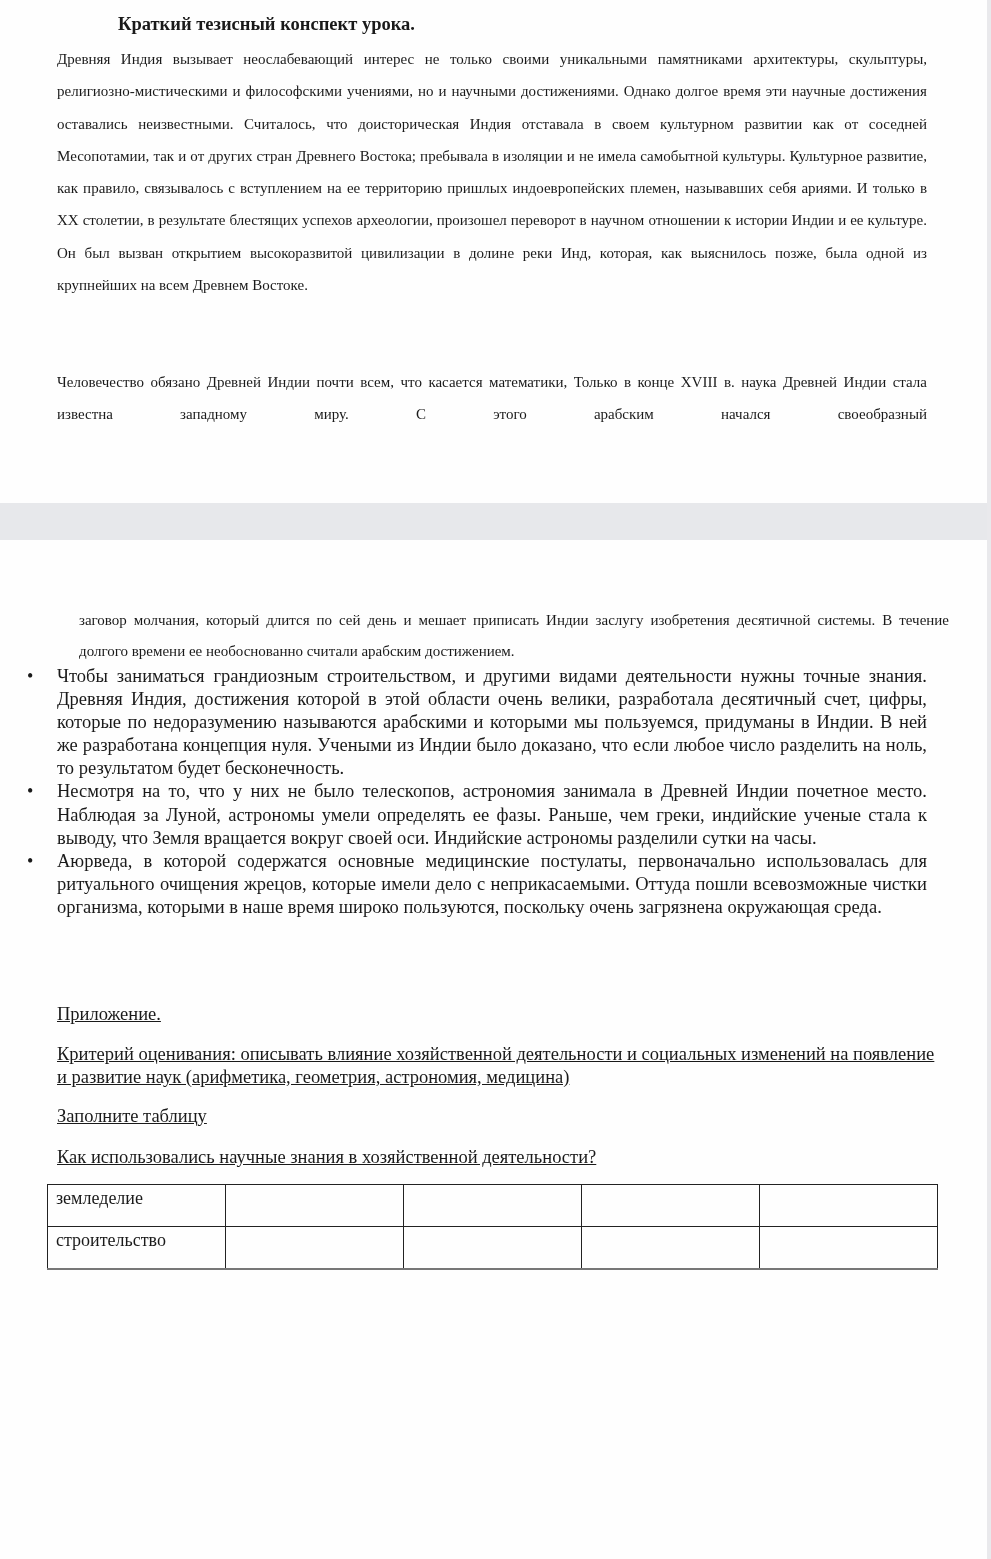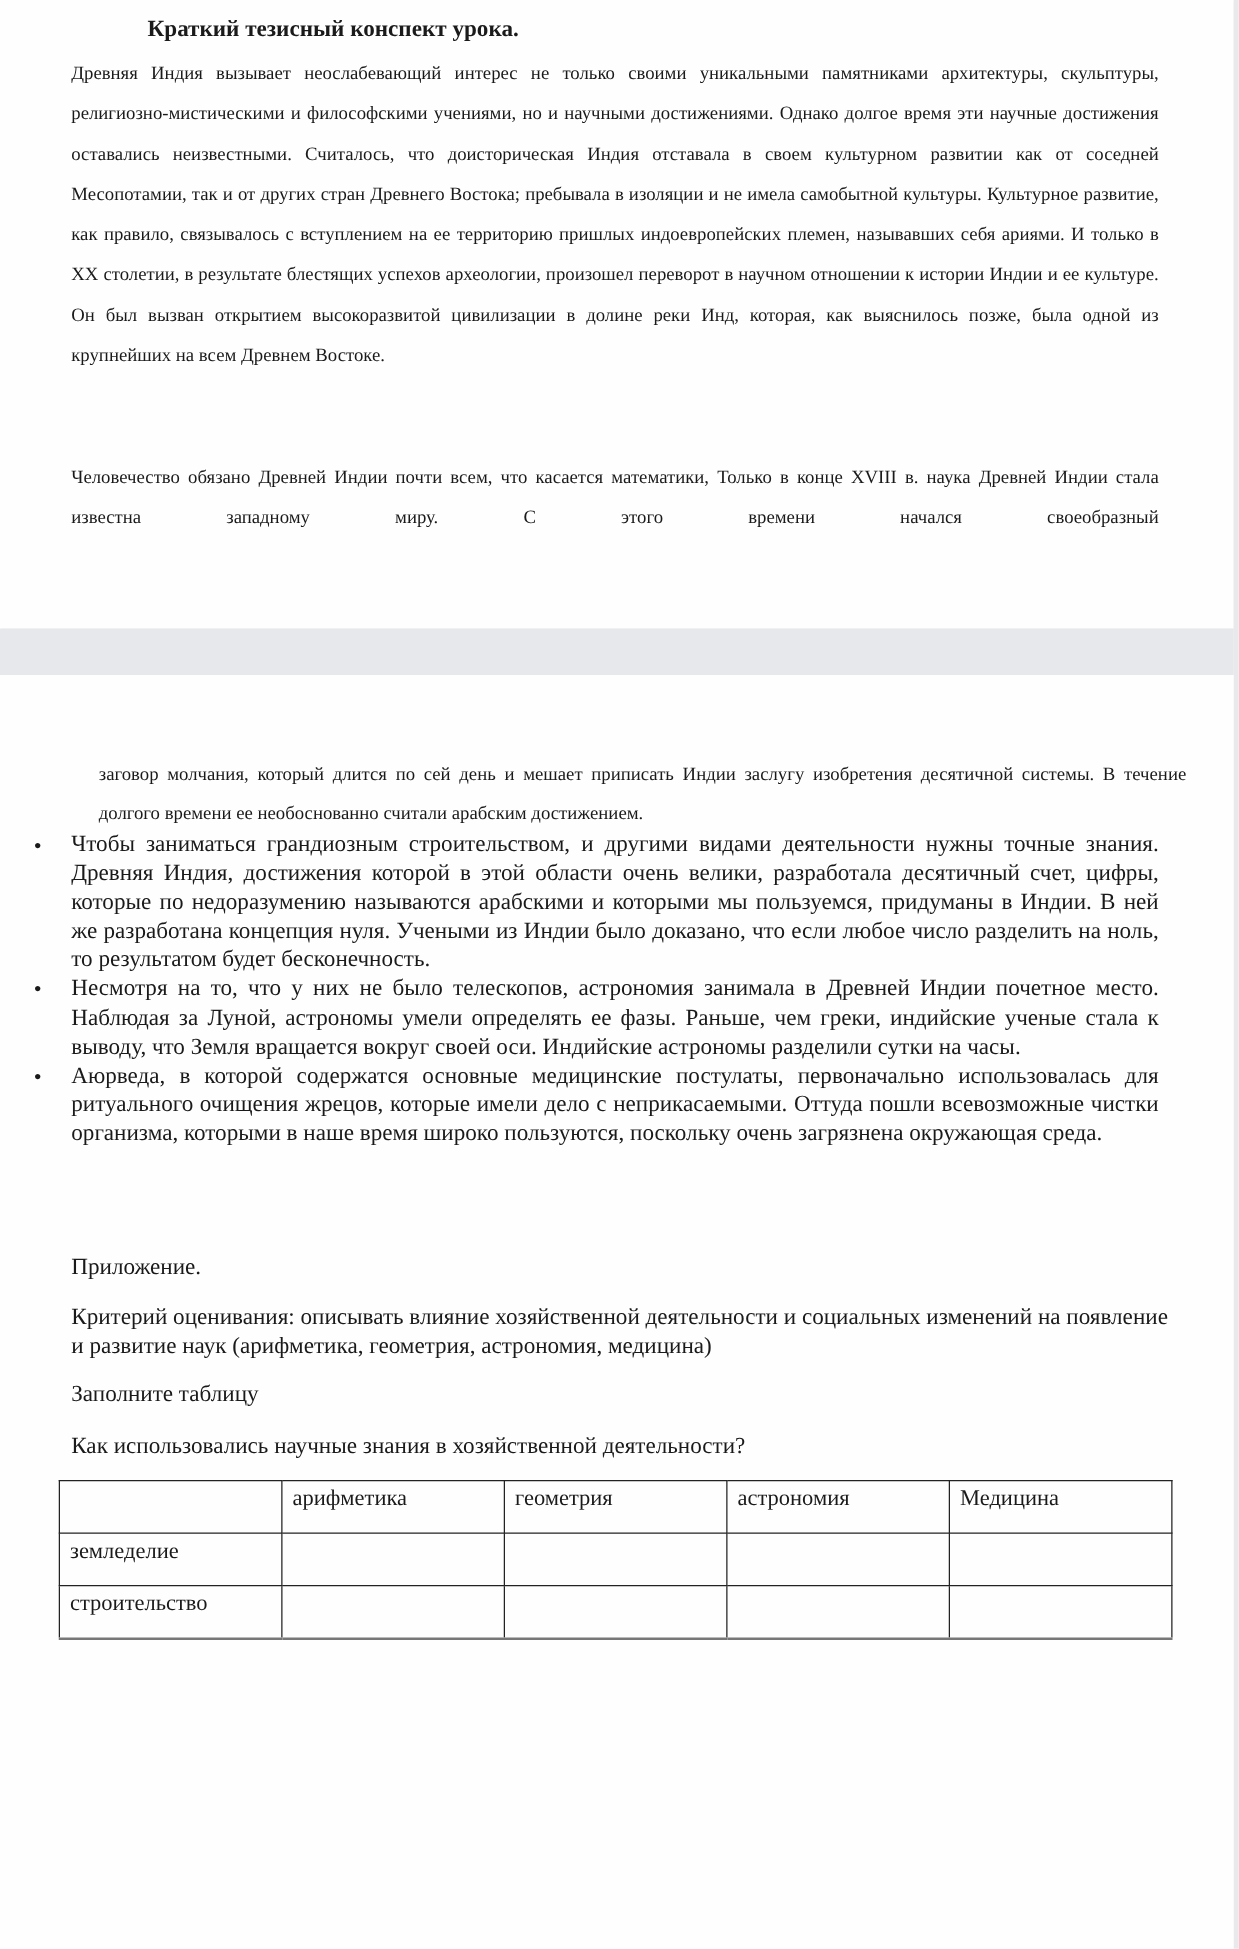--- a/index.html
+++ b/index.html
@@ -20,21 +20,21 @@
   .lh32 { line-height:32.3px; }
   .lhfull { text-align-last:justify; }
   #p1 { top:43px; }
   #p2 { top:366px; }
   #p3 { top:605px;margin-left:22px; }
 
   .blist { position:absolute; left:57px; width:870px; top:665px; margin:0; padding:0; list-style:none; }
   .blist li { position:relative; font-size:18.5px; line-height:23.1px; text-align:justify; margin:0; }
   .bullet { position:absolute; left:-30px; top:0; font-size:18px; }
 
-  .plain { position:absolute; left:57px; font-size:18.5px; margin:0; line-height:23px; }
+  .plain { position:absolute; left:57px; font-size:18.5px; margin:0; line-height:23px;text-decoration:underline; }
   #appendix { top:1003px; }
   #criterion { top:1043px; width:880px; }
   #fill { top:1105px; }
   #question { top:1146px; }
 
   table.grid {
     position:absolute; left:47px; top:1184px; width:890px;
     border-collapse:collapse; table-layout:fixed;
     font-size:18px;
   }
@@ -45,21 +45,21 @@
   table.grid tr:last-child td { border-bottom:2px solid #777; }
   col.c0 { width:178px; }
   col.cn { width:178px; }
 </style>
 </head>
 <body>
 
 <div class="page" id="page1">
   <h1 class="title">Краткий тезисный конспект урока.</h1>
   <p class="just lh32" id="p1">Древняя Индия вызывает неослабевающий интерес не только своими уникальными памятниками архитектуры, скульптуры, религиозно-мистическими и философскими учениями, но и научными достижениями. Однако долгое время эти научные достижения оставались неизвестными. Считалось, что доисторическая Индия отставала в своем культурном развитии как от соседней Месопотамии, так и от других стран Древнего Востока; пребывала в изоляции и не имела самобытной культуры. Культурное развитие, как правило, связывалось с вступлением на ее территорию пришлых индоевропейских племен, называвших себя ариями. И только в XX столетии, в результате блестящих успехов археологии, произошел переворот в научном отношении к истории Индии и ее культуре. Он был вызван открытием высокоразвитой цивилизации в долине реки Инд, которая, как выяснилось позже, была одной из крупнейших на всем Древнем Востоке.</p>
-  <p class="just lh32 lhfull" id="p2">Человечество обязано Древней Индии почти всем, что касается математики, Только в конце XVIII в. наука Древней Индии стала известна западному миру. С этого времени начался своеобразный</p>
+  <p class="just lh32 lhfull" id="p2">Человечество обязано Древней Индии почти всем, что касается математики, Только в конце XVIII в. наука Древней Индии стала известна западному миру. С этого арабским начался своеобразный</p>
 </div>
 
 <div class="gap"></div>
 
 <div class="page" id="page2"></div>
 
 <p class="just lh32" id="p3" style="line-height:31px;">заговор молчания, который длится по сей день и мешает приписать Индии заслугу изобретения десятичной системы. В течение долгого времени ее необоснованно считали арабским достижением.</p>
 
 <ul class="blist">
   <li>
@@ -83,27 +83,20 @@
 
 <table class="grid">
   <colgroup>
       <col class="c0">
       <col class="cn">
       <col class="cn">
       <col class="cn">
       <col class="cn">
     </colgroup>
   <tbody>
-      <tr>
-    <td></td>
-    <td>арифметика</td>
-    <td>геометрия</td>
-    <td>астрономия</td>
-    <td>Медицина</td>
-  </tr>
   <tr>
     <td>земледелие</td>
     <td></td>
     <td></td>
     <td></td>
     <td></td>
   </tr>
   <tr>
     <td>строительство</td>
     <td></td>

